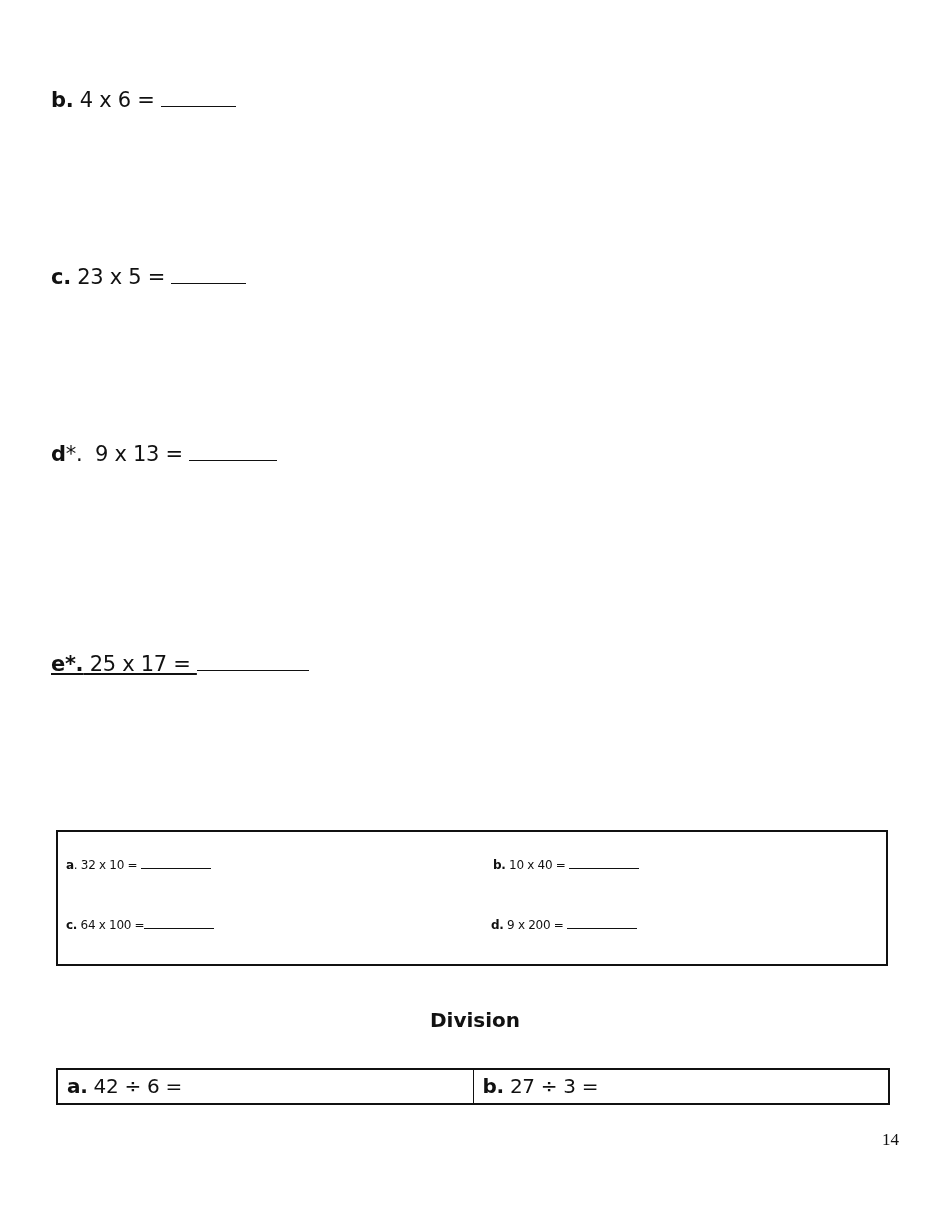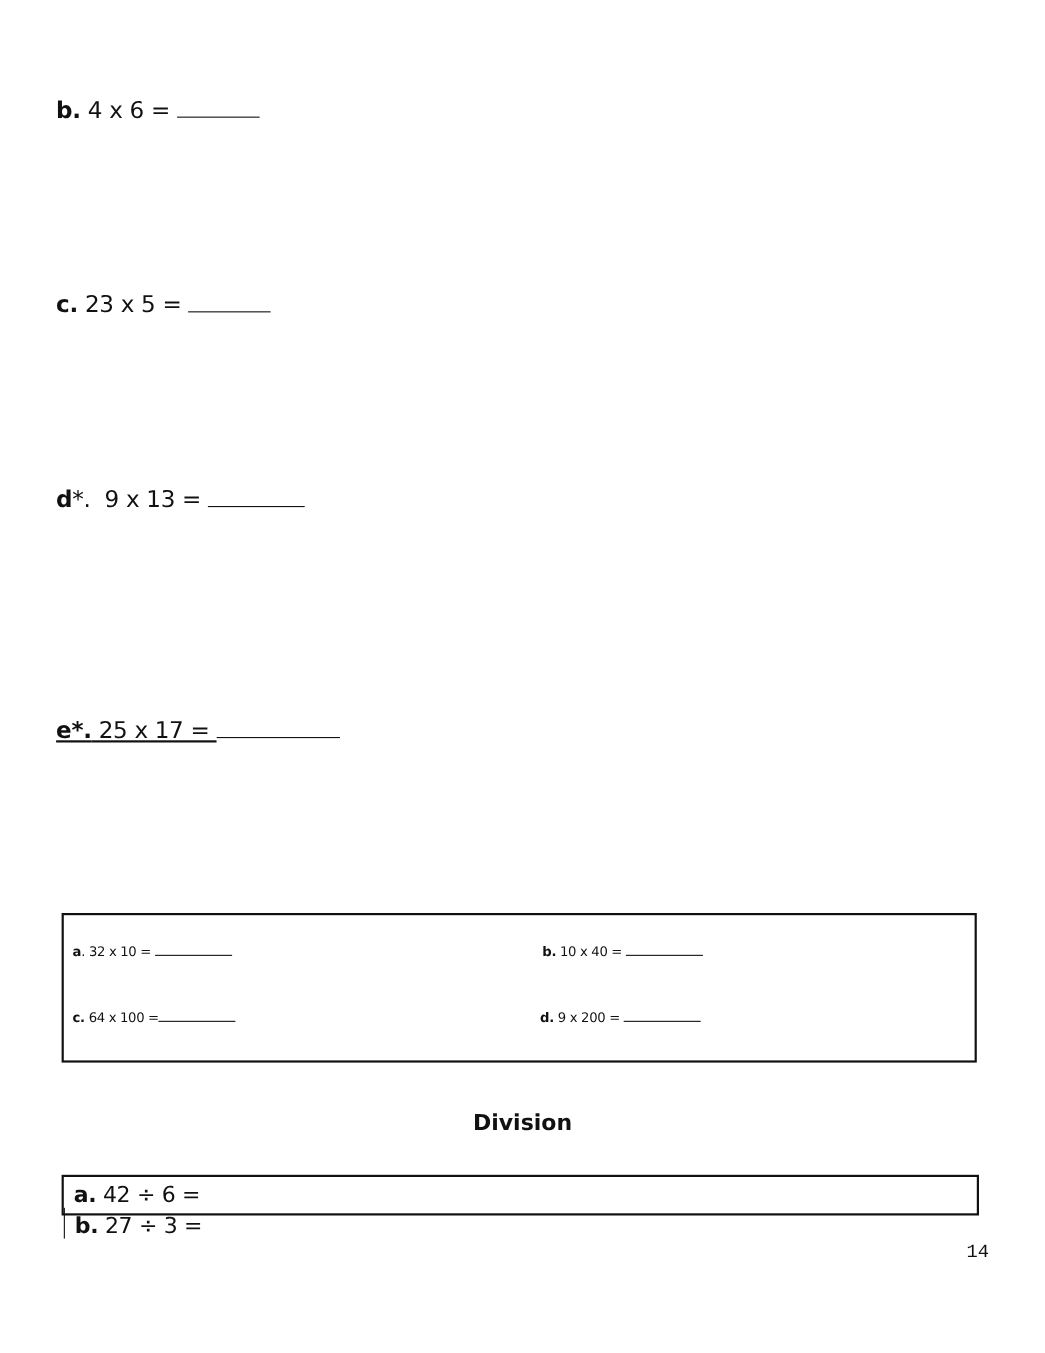--- a/index.html
+++ b/index.html
@@ -18,27 +18,27 @@
       position: absolute; left: 56px; top: 830px; width: 832px; height: 136px;
       border: 2px solid #111; box-sizing: border-box;
     }
     .cell { position: absolute; font-size: 12px; letter-spacing: -0.3px; white-space: pre; }
     .heading {
       position: absolute; left: 0; width: 950px; top: 1008px; text-align: center;
       font-size: 20px; font-weight: bold;
     }
     .divtable {
       position: absolute; left: 56px; top: 1068px; width: 834px; height: 37px;
-      border: 2px solid #111; box-sizing: border-box; display: flex; flex-direction: column;
+      border: 2px solid #111; box-sizing: border-box; display: flex;
     }
     .divcell { flex: 1; font-size: 20px; padding: 4px 0 0 9px; white-space: pre; letter-spacing: -0.3px; }
     .divcell + .divcell { border-left: 1.5px solid #111; }
     .pagenum {
       position: absolute; right: 51px; top: 1130px;
-      font-family: Liberation Mono, monospace; font-size: 17px;
+      font-family: Liberation Serif, serif; font-size: 17px;
     }
   </style>
 </head>
 <body>
 
 <div>
 
   <div class="problem" style="top:88px;"><span class="lbl">b.</span><span> 4 x 6 = </span><span class="blank" style="width:75px"></span></div>
 
   <div class="problem" style="top:265px;"><span class="lbl">c.</span><span> 23 x 5 = </span><span class="blank" style="width:75px"></span></div>

